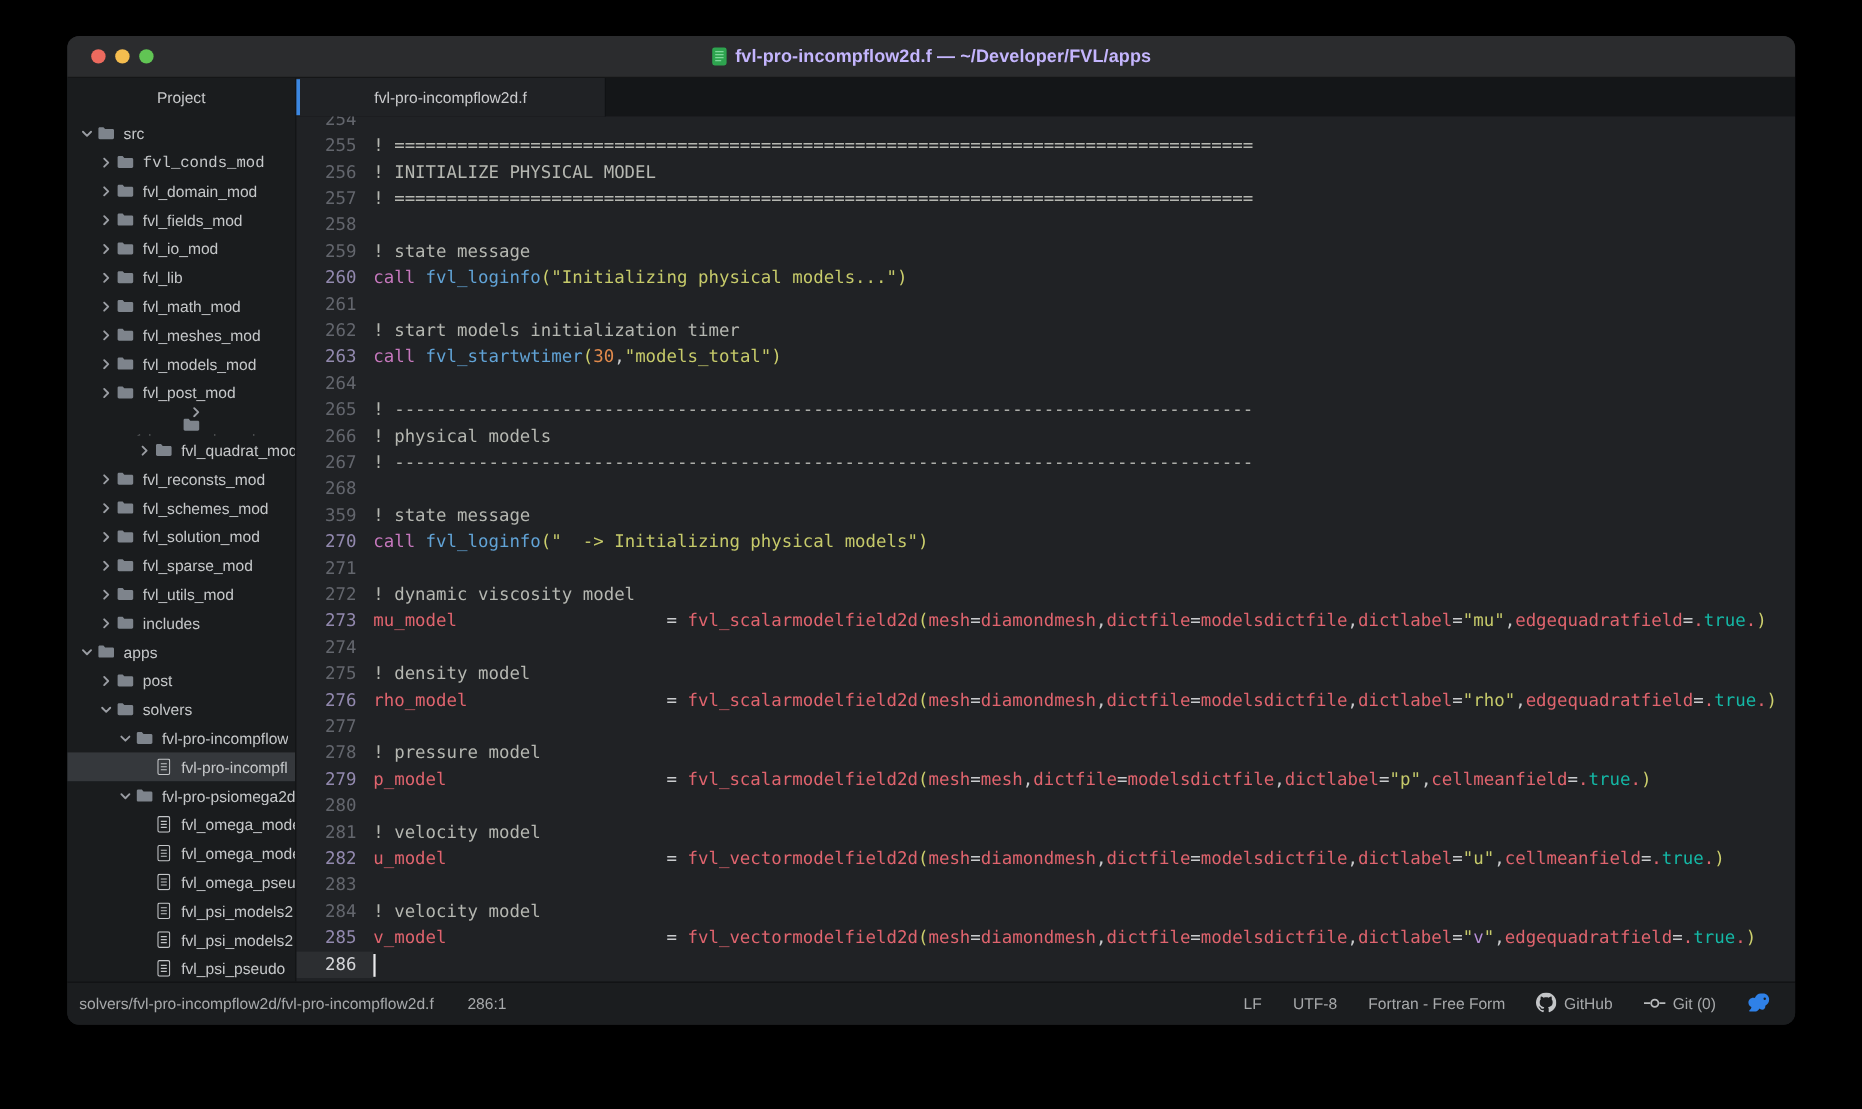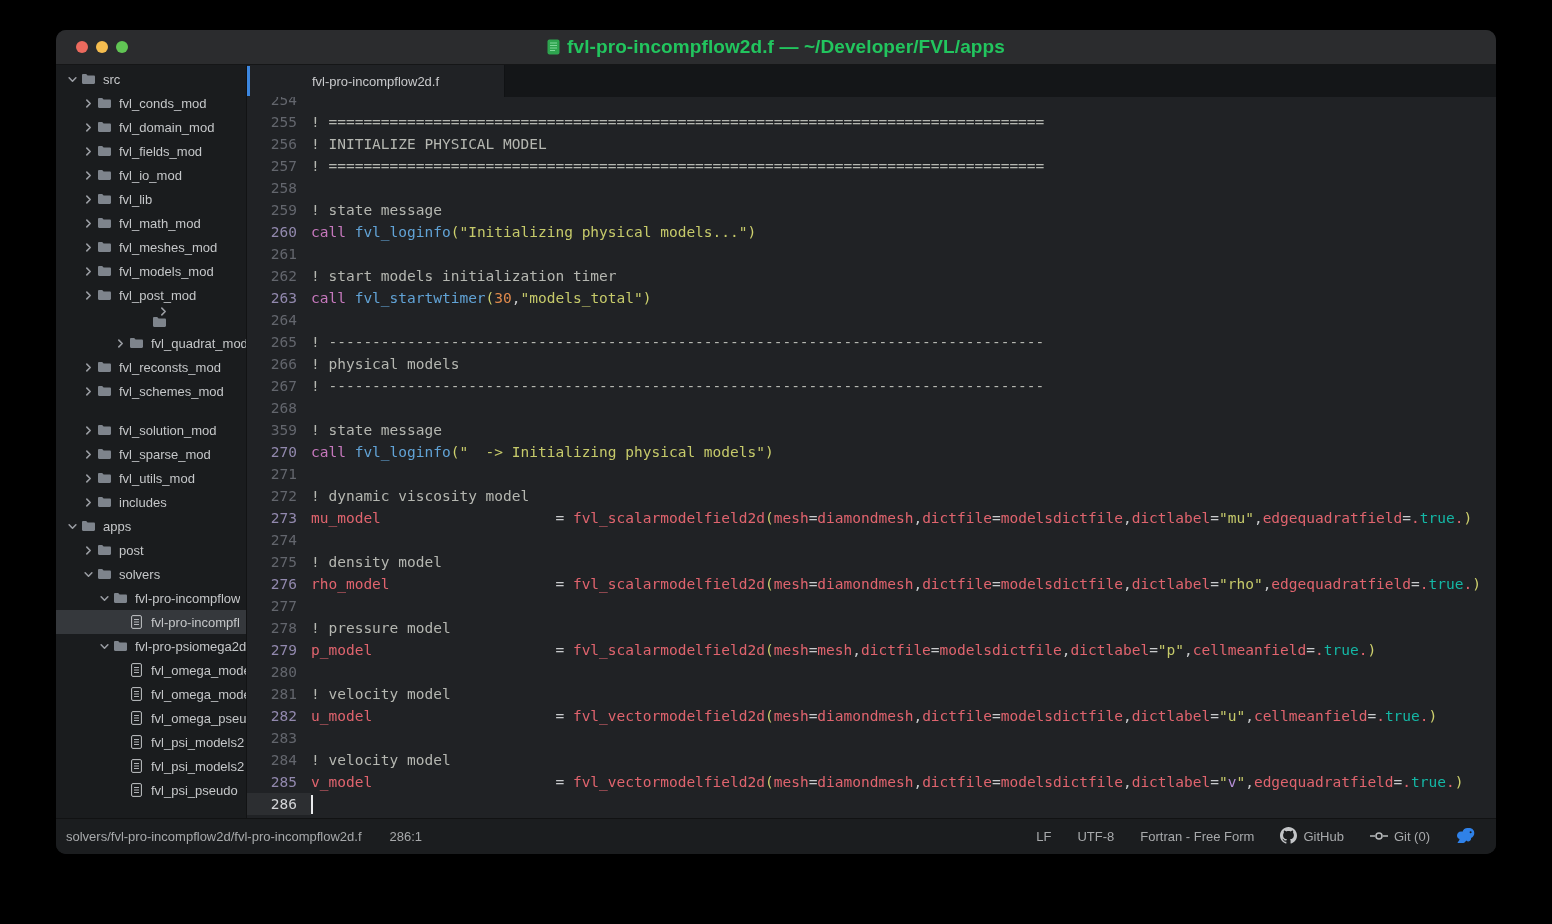--- a/index.html
+++ b/index.html
@@ -13,21 +13,21 @@
   }
   
   .titlebar{height:35px;background:#2b2c2e;border-bottom:1px solid #151617;
     display:flex;align-items:center;position:relative;flex:0 0 auto;}
   .traffic{display:flex;gap:8px;margin-left:20px;}
   .tl{width:12px;height:12px;border-radius:50%;display:inline-block;}
   .tl.red{background:#ec6a5e;}
   .tl.yellow{background:#f5bd4f;}
   .tl.green{background:#61c554;}
   .title-wrap{position:absolute;left:0;right:0;display:flex;justify-content:center;align-items:center;gap:7px;pointer-events:none;}
-  .title-text{color:#22c55e;font-size:19px;font-weight:700;letter-spacing:.1px;}
+  .title-text{color:#c4b5fd;font-size:15px;font-weight:700;letter-spacing:.1px;}
   .doc-icon{display:inline-flex;}
   
   .main{flex:1 1 auto;display:flex;min-height:0;}
   .sidebar{width:190px;flex:0 0 auto;background:#1a1c1e;display:flex;flex-direction:column;min-height:0;}
   .sidebar-header{height:32px;flex:0 0 auto;display:flex;align-items:center;justify-content:center;
     color:#c7c8ca;font-size:13px;}
   .tree{flex:1 1 auto;overflow:hidden;padding-top:2px;}
   .tree-row{height:24px;display:flex;align-items:center;white-space:nowrap;overflow:hidden;
     color:#c5c7c9;font-size:13px;}
   .tree-row.selected{background:#35383c;}
@@ -87,35 +87,38 @@
           <rect x="0.5" y="0.5" width="12" height="15" rx="2" fill="#2ea44f"></rect>
           <path d="M3 4h7M3 6.5h7M3 9h7M3 11.5h5" stroke="#7fd79a" stroke-width="1"></path>
         </svg>
       </span>
       <span class="title-text">fvl-pro-incompflow2d.f — ~/Developer/FVL/apps</span>
     </div>
   </div>
 
   <div class="main">
     <div class="sidebar">
+      <div class="sidebar-header">
+        <span>Project</span>
+      </div>
       <div class="tree">
           <div class="tree-row" style="padding-left: 8px;">
             <span class="chev-slot">
               <svg width="9" height="9" viewBox="0 0 8 8">
                 <path d="M1 2.5l3 3 3-3" stroke="#9a9da3" fill="none" stroke-width="1.4" stroke-linecap="round" stroke-linejoin="round"></path>
               </svg>
             </span>
             <span class="icon-slot">
               <svg width="15" height="12" viewBox="0 0 15 12">
                 <path d="M1 2.2C1 1.5 1.5 1 2.2 1h3l1.4 1.6h6.2c.7 0 1.2.5 1.2 1.2v6c0 .7-.5 1.2-1.2 1.2H2.2C1.5 11 1 10.5 1 9.8z" fill="#7e848c"></path>
               </svg>
             </span>
             <span class="tree-label">src</span>
           </div>
-          <div class="tree-row" style="padding-left: 24px;">
+          <div class="tree-row" style="padding-left: 24px; font-family: Liberation Mono, monospace;">
             <span class="chev-slot">
               <svg width="9" height="9" viewBox="0 0 8 8">
                 <path d="M2.5 1l3 3-3 3" stroke="#9a9da3" fill="none" stroke-width="1.4" stroke-linecap="round" stroke-linejoin="round"></path>
               </svg>
             </span>
             <span class="icon-slot">
               <svg width="15" height="12" viewBox="0 0 15 12">
                 <path d="M1 2.2C1 1.5 1.5 1 2.2 1h3l1.4 1.6h6.2c.7 0 1.2.5 1.2 1.2v6c0 .7-.5 1.2-1.2 1.2H2.2C1.5 11 1 10.5 1 9.8z" fill="#7e848c"></path>
               </svg>
             </span>
@@ -270,21 +273,21 @@
                 <path d="M2.5 1l3 3-3 3" stroke="#9a9da3" fill="none" stroke-width="1.4" stroke-linecap="round" stroke-linejoin="round"></path>
               </svg>
             </span>
             <span class="icon-slot">
               <svg width="15" height="12" viewBox="0 0 15 12">
                 <path d="M1 2.2C1 1.5 1.5 1 2.2 1h3l1.4 1.6h6.2c.7 0 1.2.5 1.2 1.2v6c0 .7-.5 1.2-1.2 1.2H2.2C1.5 11 1 10.5 1 9.8z" fill="#7e848c"></path>
               </svg>
             </span>
             <span class="tree-label">fvl_schemes_mod</span>
           </div>
-          <div class="tree-row" style="padding-left: 24px; margin-top: 15px;">
+          <div class="tree-row" style="padding-left: 24px;">
             <span class="chev-slot">
               <svg width="9" height="9" viewBox="0 0 8 8">
                 <path d="M2.5 1l3 3-3 3" stroke="#9a9da3" fill="none" stroke-width="1.4" stroke-linecap="round" stroke-linejoin="round"></path>
               </svg>
             </span>
             <span class="icon-slot">
               <svg width="15" height="12" viewBox="0 0 15 12">
                 <path d="M1 2.2C1 1.5 1.5 1 2.2 1h3l1.4 1.6h6.2c.7 0 1.2.5 1.2 1.2v6c0 .7-.5 1.2-1.2 1.2H2.2C1.5 11 1 10.5 1 9.8z" fill="#7e848c"></path>
               </svg>
             </span>

